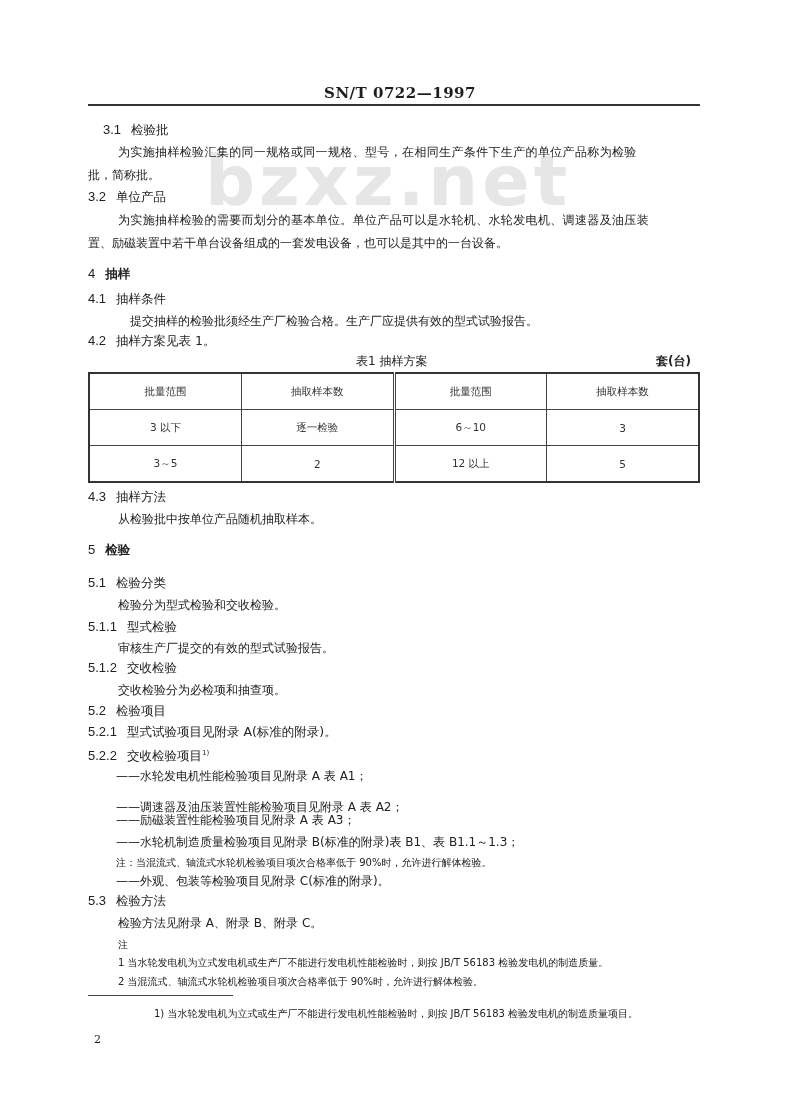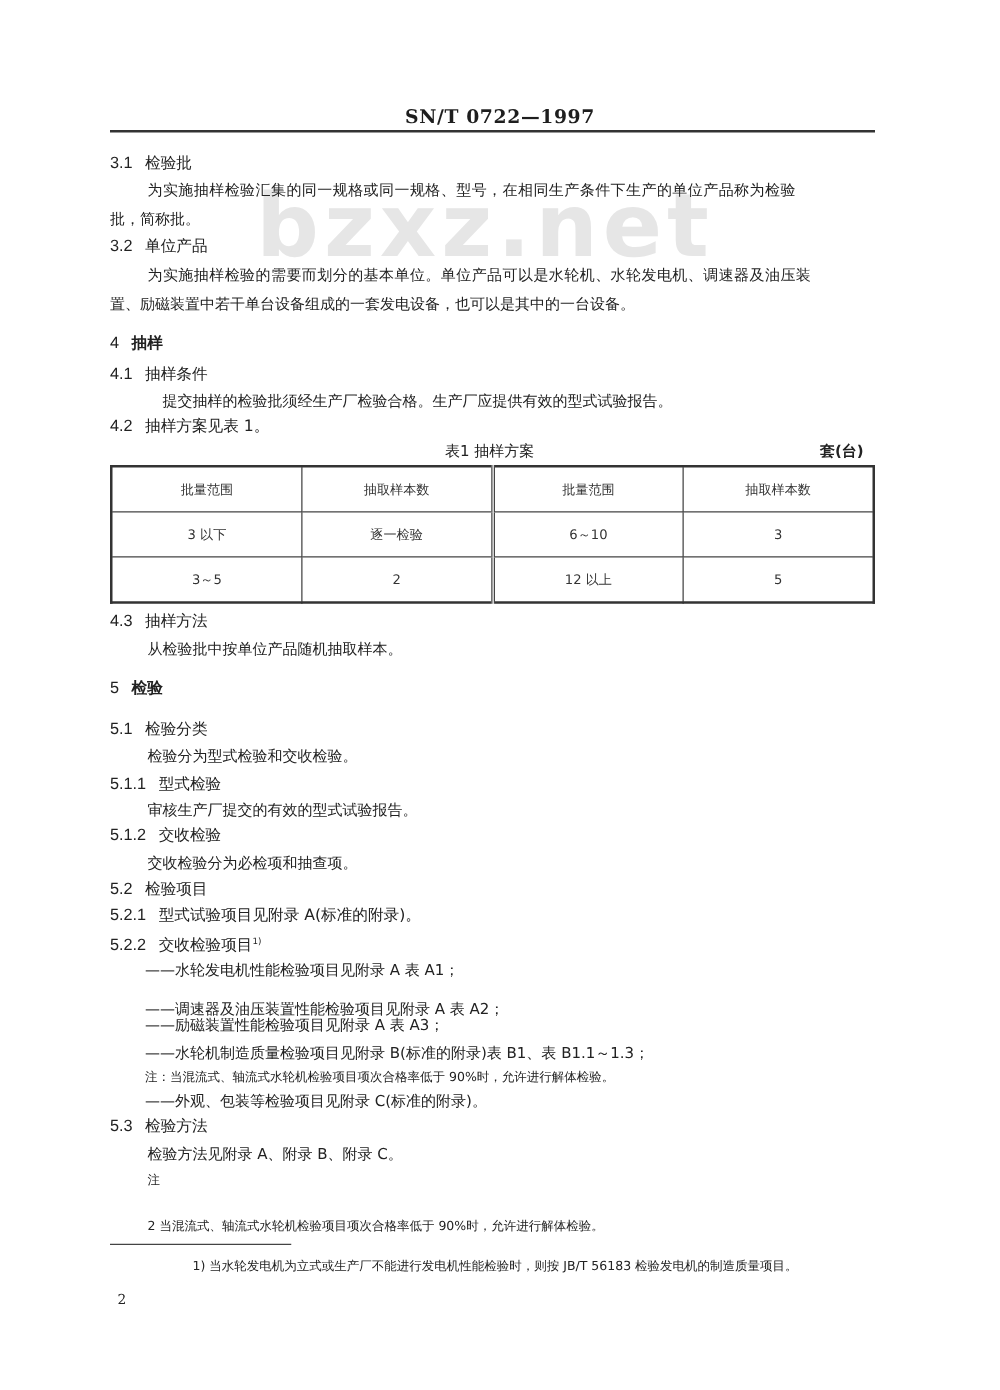--- a/index.html
+++ b/index.html
@@ -29,21 +29,21 @@
 </head>
 <body>
 
 <div class="page">
 
   <div class="abs hdr">SN/T 0722—1997</div>
   <div class="hdr-rule"></div>
 
   <div class="watermark">bzxz.net</div>
 
-  <div class="abs txt sec" style="left:88px; top:123px;text-align:right;">
+  <div class="abs txt sec" style="left:103px; top:123px;text-align:right;">
     <span class="num">3.1</span><span>检验批</span>
   </div>
   <div class="abs txt" style="left:118px; top:145px; letter-spacing:0.35px;">为实施抽样检验汇集的同一规格或同一规格、型号，在相同生产条件下生产的单位产品称为检验</div>
   <div class="abs txt" style="left:88px; top:168px;">批，简称批。</div>
 
   <div class="abs txt sec" style="left:88px; top:190px;">
     <span class="num">3.2</span><span>单位产品</span>
   </div>
   <div class="abs txt" style="left:118px; top:213px; letter-spacing:0.35px;">为实施抽样检验的需要而划分的基本单位。单位产品可以是水轮机、水轮发电机、调速器及油压装</div>
   <div class="abs txt" style="left:88px; top:236px;">置、励磁装置中若干单台设备组成的一套发电设备，也可以是其中的一台设备。</div>
@@ -127,19 +127,20 @@
   <div class="abs txt" style="left:116px; top:813px;">——励磁装置性能检验项目见附录 A 表 A3；</div>
   <div class="abs txt" style="left:116px; top:835px;">——水轮机制造质量检验项目见附录 B(标准的附录)表 B1、表 B1.1～1.3；</div>
   <div class="abs txt small" style="left:116px; top:856px;">注：当混流式、轴流式水轮机检验项目项次合格率低于 90%时，允许进行解体检验。</div>
   <div class="abs txt" style="left:116px; top:874px;">——外观、包装等检验项目见附录 C(标准的附录)。</div>
 
   <div class="abs txt sec" style="left:88px; top:894px;">
     <span class="num">5.3</span><span>检验方法</span>
   </div>
   <div class="abs txt" style="left:118px; top:916px;">检验方法见附录 A、附录 B、附录 C。</div>
   <div class="abs txt small" style="left:118px; top:938px;">注</div>
+  <div class="abs txt small" style="left:118px; top:956px;">1  当水轮发电机为立式发电机或生产厂不能进行发电机性能检验时，则按 JB/T 56183 检验发电机的制造质量。</div>
   <div class="abs txt small" style="left:118px; top:975px;">2  当混流式、轴流式水轮机检验项目项次合格率低于 90%时，允许进行解体检验。</div>
 
   <div class="fn-rule"></div>
   <div class="abs txt small" style="left:114px; top:1007px;margin-left:40px;">1) 当水轮发电机为立式或生产厂不能进行发电机性能检验时，则按 JB/T 56183 检验发电机的制造质量项目。</div>
 
   <div class="abs pgno">2</div>
 </div>
 
 </body></html>

